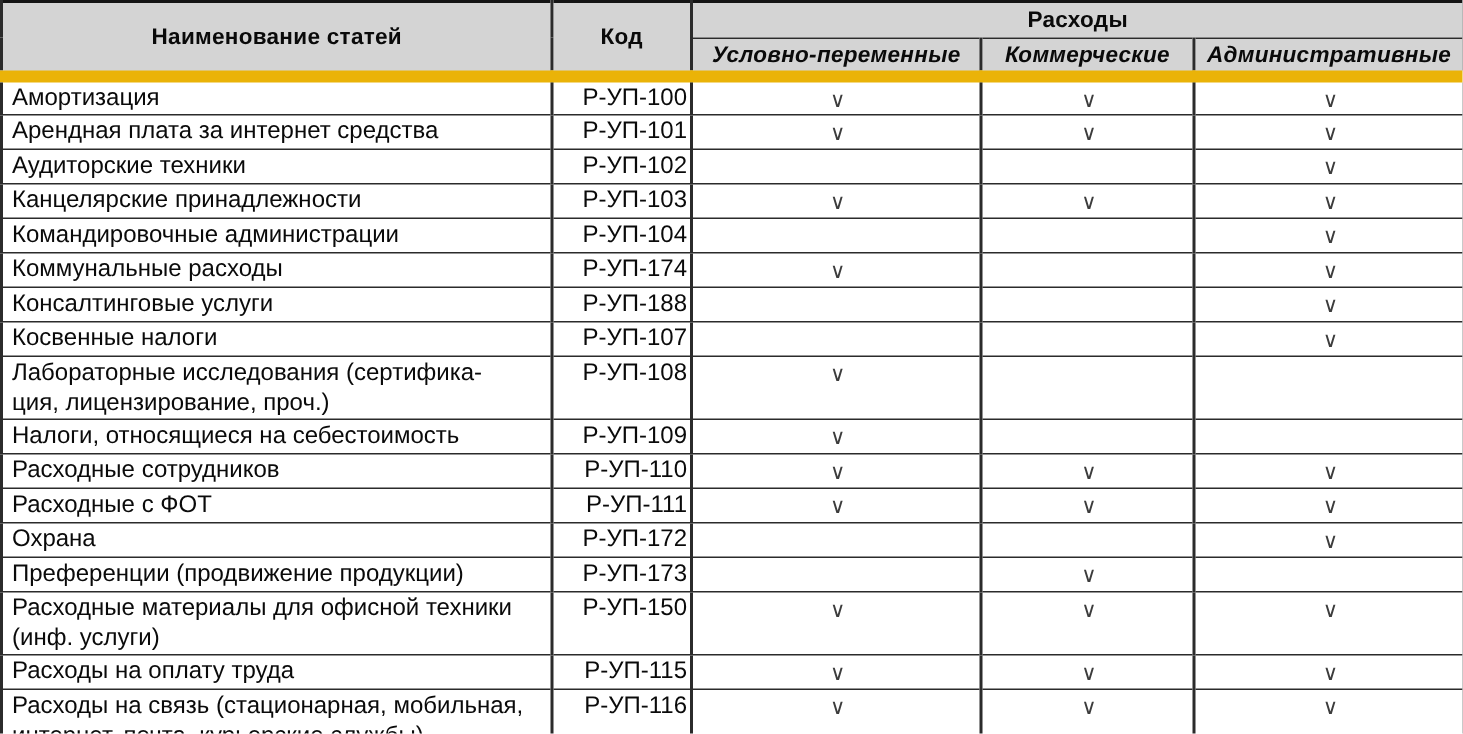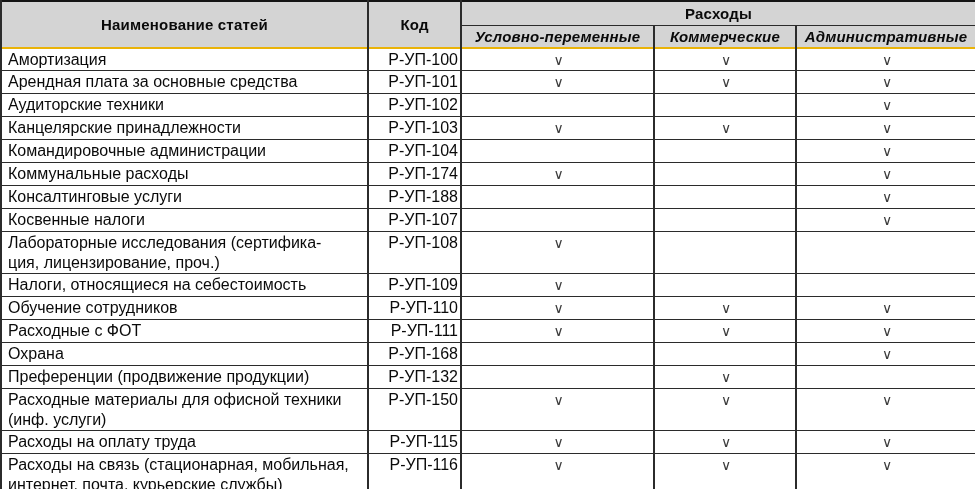--- a/index.html
+++ b/index.html
@@ -31,21 +31,21 @@
     background: #d4d4d4;
     font-weight: bold;
     font-size: 15px;
     color: #0a0a0a;
     text-align: center;
     padding: 2px 4px;
     letter-spacing: 0.2px;
   }
   tr.hdr-top { height: 24px; }
   tr.hdr-sub { height: 21px; font-style: italic; }
-  thead { border-bottom: 2px solid #eab308; margin-left: 38px; }
+  thead { border-bottom: 8px solid #eab308; margin-left: 38px; }
   tbody td {
     font-size: 16px;
     color: #0a0a0a;
     vertical-align: top;
     padding: 1px 4px 1px 6px;
     line-height: 1.22;
   }
   tbody tr { height: 23px; padding-left: 28px; }
   td.cell-name {
     text-align: left;
@@ -88,21 +88,21 @@
     </thead>
     <tbody>
       <tr>
         <td class="cell-name">Амортизация</td>
         <td class="cell-code">Р-УП-100</td>
         <td class="cell-check">∨</td>
         <td class="cell-check">∨</td>
         <td class="cell-check">∨</td>
       </tr>
       <tr>
-        <td class="cell-name">Арендная плата за основные средства</td>
+        <td class="cell-name">Арендная плата за интернет средства</td>
         <td class="cell-code">Р-УП-101</td>
         <td class="cell-check">∨</td>
         <td class="cell-check">∨</td>
         <td class="cell-check">∨</td>
       </tr>
       <tr>
         <td class="cell-name">Аудиторские техники</td>
         <td class="cell-code">Р-УП-102</td>
         <td class="cell-check"></td>
         <td class="cell-check"></td>
@@ -152,43 +152,43 @@
         <td class="cell-check"></td>
       </tr>
       <tr>
         <td class="cell-name">Налоги, относящиеся на себестоимость</td>
         <td class="cell-code">Р-УП-109</td>
         <td class="cell-check">∨</td>
         <td class="cell-check"></td>
         <td class="cell-check"></td>
       </tr>
       <tr>
-        <td class="cell-name">Обучение сотрудников</td>
+        <td class="cell-name">Расходные сотрудников</td>
         <td class="cell-code">Р-УП-110</td>
         <td class="cell-check">∨</td>
         <td class="cell-check">∨</td>
         <td class="cell-check">∨</td>
       </tr>
       <tr>
         <td class="cell-name">Расходные с ФОТ</td>
         <td class="cell-code">Р-УП-111</td>
         <td class="cell-check">∨</td>
         <td class="cell-check">∨</td>
         <td class="cell-check">∨</td>
       </tr>
       <tr>
         <td class="cell-name">Охрана</td>
-        <td class="cell-code">Р-УП-168</td>
+        <td class="cell-code">Р-УП-172</td>
         <td class="cell-check"></td>
         <td class="cell-check"></td>
         <td class="cell-check">∨</td>
       </tr>
       <tr>
         <td class="cell-name">Преференции (продвижение продукции)</td>
-        <td class="cell-code">Р-УП-132</td>
+        <td class="cell-code">Р-УП-173</td>
         <td class="cell-check"></td>
         <td class="cell-check">∨</td>
         <td class="cell-check"></td>
       </tr>
       <tr>
         <td class="cell-name">Расходные материалы для офисной техники
 (инф. услуги)</td>
         <td class="cell-code">Р-УП-150</td>
         <td class="cell-check">∨</td>
         <td class="cell-check">∨</td>

